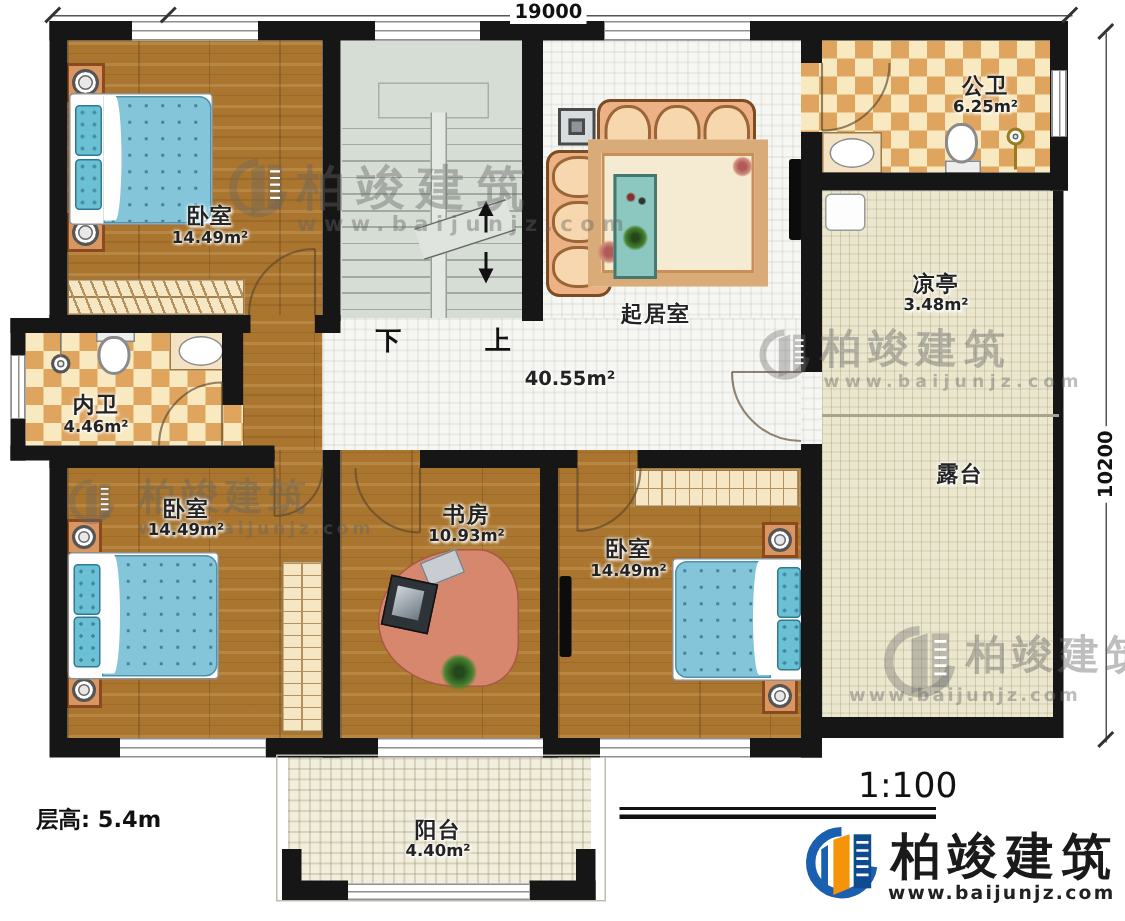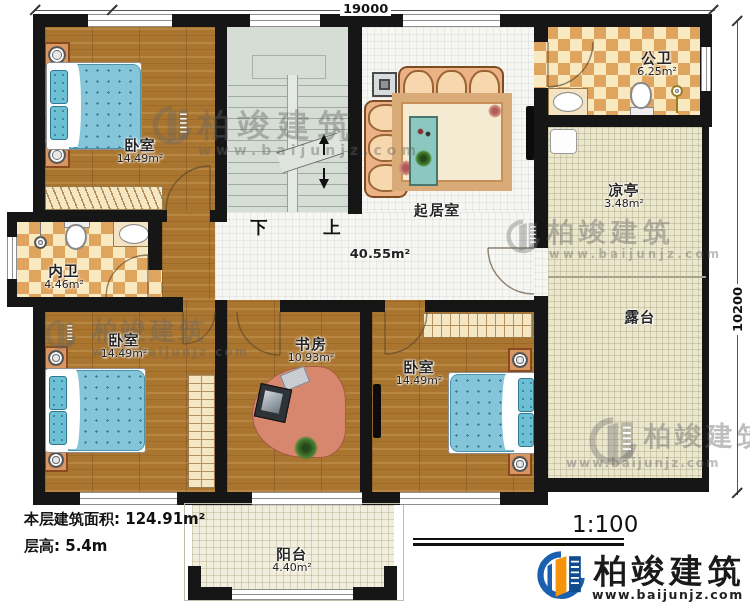--- a/index.html
+++ b/index.html
@@ -55,21 +55,21 @@
   .lampsq{position:absolute;background:#d9dcdf;border:2px solid #4a4a4a;box-sizing:border-box;}
   .desk{position:absolute;background:#d8876f;border:1px solid #a85a43;border-radius:68% 32% 30% 62%/58% 42% 34% 52%;}
   .monitor{position:absolute;background:#2e3338;border:1px solid #111;transform:rotate(12deg);}
   .kbd{position:absolute;background:#c9cdd1;border:1px solid #7b8187;transform:rotate(-22deg);}
   .plant{position:absolute;background:radial-gradient(circle,#24481a 20%,#47822f 55%,rgba(71,130,47,0) 72%);}
   .fridge{position:absolute;background:#fdfdfd;border:1.5px solid #9a9a9a;border-radius:4px;box-sizing:border-box;}
   
   .tag{position:absolute;transform:translate(-50%,-50%);text-align:center;color:#232323;white-space:nowrap;
     text-shadow:0 0 2px #fff,0 0 3px #fff,1px 1px 2px #fff;line-height:1.12;z-index:40;}
   .tag .nm{font-size:14.5px;font-weight:bold;letter-spacing:1px;}
-  .tag .ar{font-size:11px;font-weight:normal;text-align:center;}
+  .tag .ar{font-size:11px;font-weight:bold;text-align:center;}
   .tag .arbig{font-size:13px;font-weight:bold;}
   .stairlab{position:absolute;transform:translate(-50%,-50%);font-size:17px;font-weight:bold;color:#111;z-index:40;}
   
   .wmtxt{position:absolute;font-weight:bold;color:rgba(100,100,100,.42);white-space:nowrap;z-index:30;}
   .wmicon{position:absolute;color:rgba(100,100,100,.35);z-index:30;}
   
   .dimline{position:absolute;background:#555;z-index:45;}
   .dimtick{position:absolute;width:14px;height:1.5px;background:#333;transform:rotate(-45deg);z-index:46;}
   .dimtext{position:absolute;font-size:13px;font-weight:bold;color:#111;background:#fff;padding:0 3px;z-index:46;white-space:nowrap;}
   
@@ -335,21 +335,20 @@
   <div class="dimline" style="left:35px;top:10px;width:680px;height:1px;"></div>
   <div class="dimtick" style="left:28px;top:9px;"></div>
   <div class="dimtick" style="left:105px;top:9px;"></div>
   <div class="dimtick" style="left:706px;top:9px;"></div>
   <div class="dimtext" style="left:340px;top:1px;">19000</div>
   <div class="dimline" style="left:737px;top:22px;width:1px;height:473px;"></div>
   <div class="dimtick" style="left:730px;top:20px;"></div>
   <div class="dimtick" style="left:730px;top:492px;"></div>
   <div class="dimtext" style="left:712px;top:302px;transform:rotate(-90deg);transform-origin:center;">10200</div>
 
-  <div class="fline" style="left:24px;top:510px;">本层建筑面积: 124.91m²</div>
   <div class="fline" style="left:24px;top:537px;">层高: 5.4m</div>
 
   <div class="scale" style="left:572px;top:511px;">1:100</div>
   <div class="uline" style="left:413px;top:538px;width:211px;height:2px;"></div>
   <div class="uline" style="left:413px;top:543px;width:211px;height:3px;"></div>
 
   <svg class="abs" style="left:534px;top:547px;z-index:50;" width="54" height="58" viewBox="0 0 60 64">
     <path d="M30 8 A23 23 0 1 0 53 34" fill="none" stroke="#1b5fb0" stroke-width="7"></path>
     <path d="M24 14 L36 10 L36 50 L24 55 Z" fill="#f5940a"></path>
     <rect x="39" y="10" width="13" height="40" fill="#0f4c8f"></rect>

